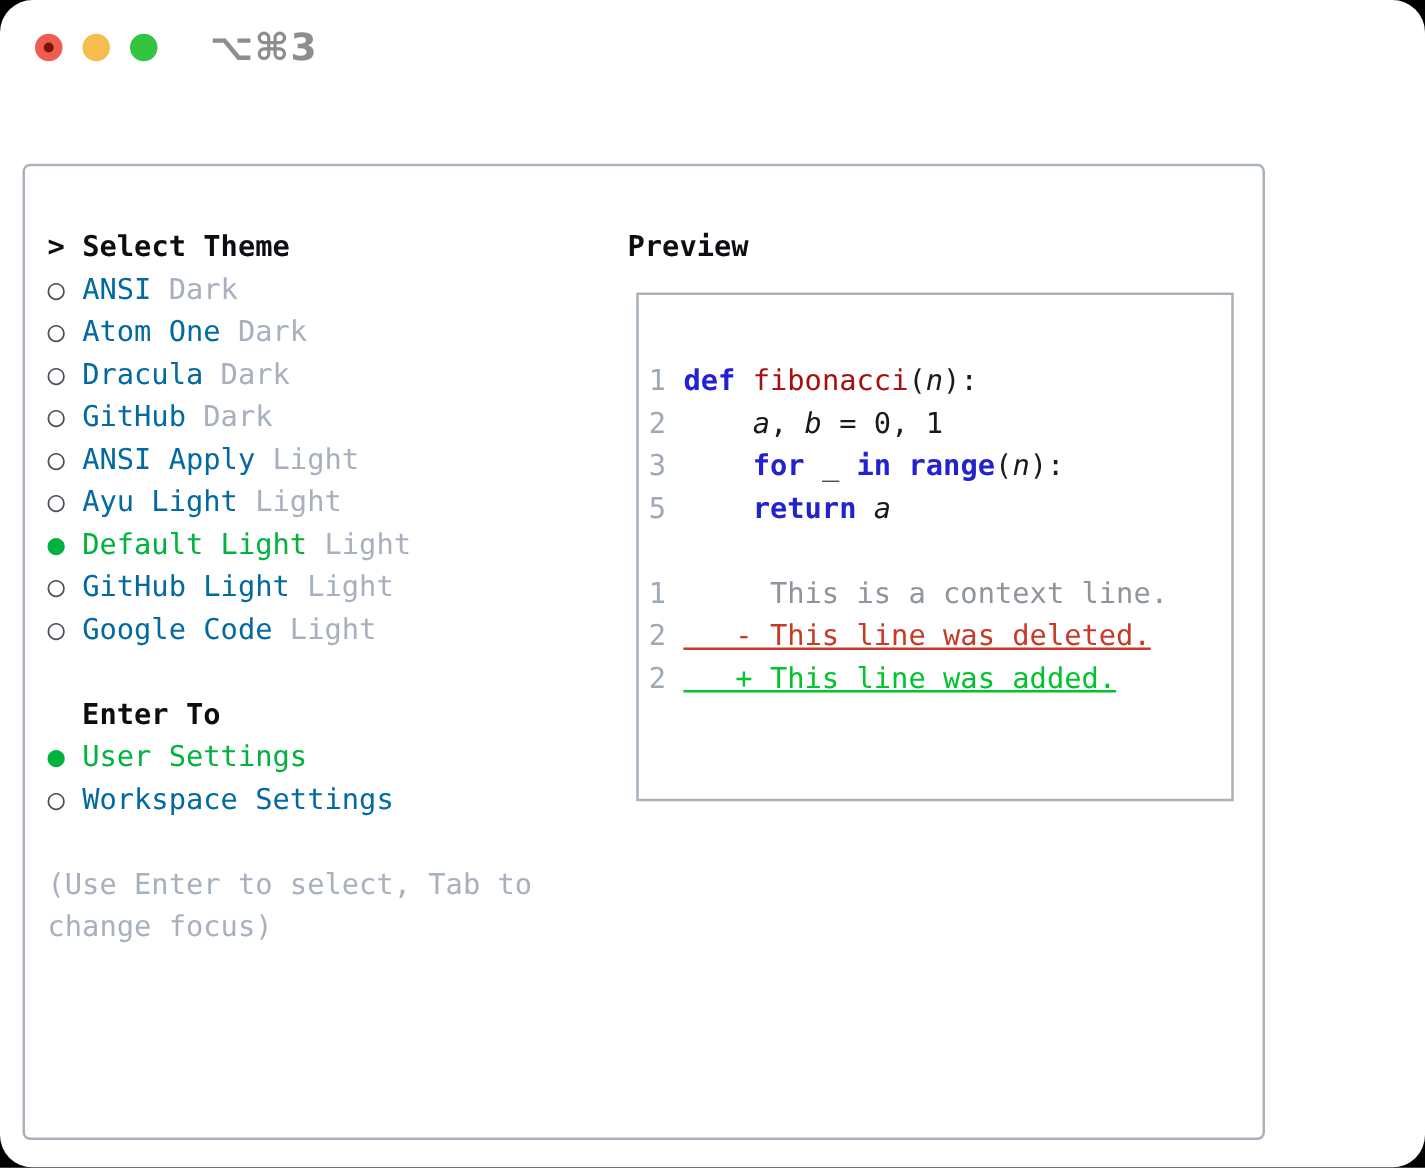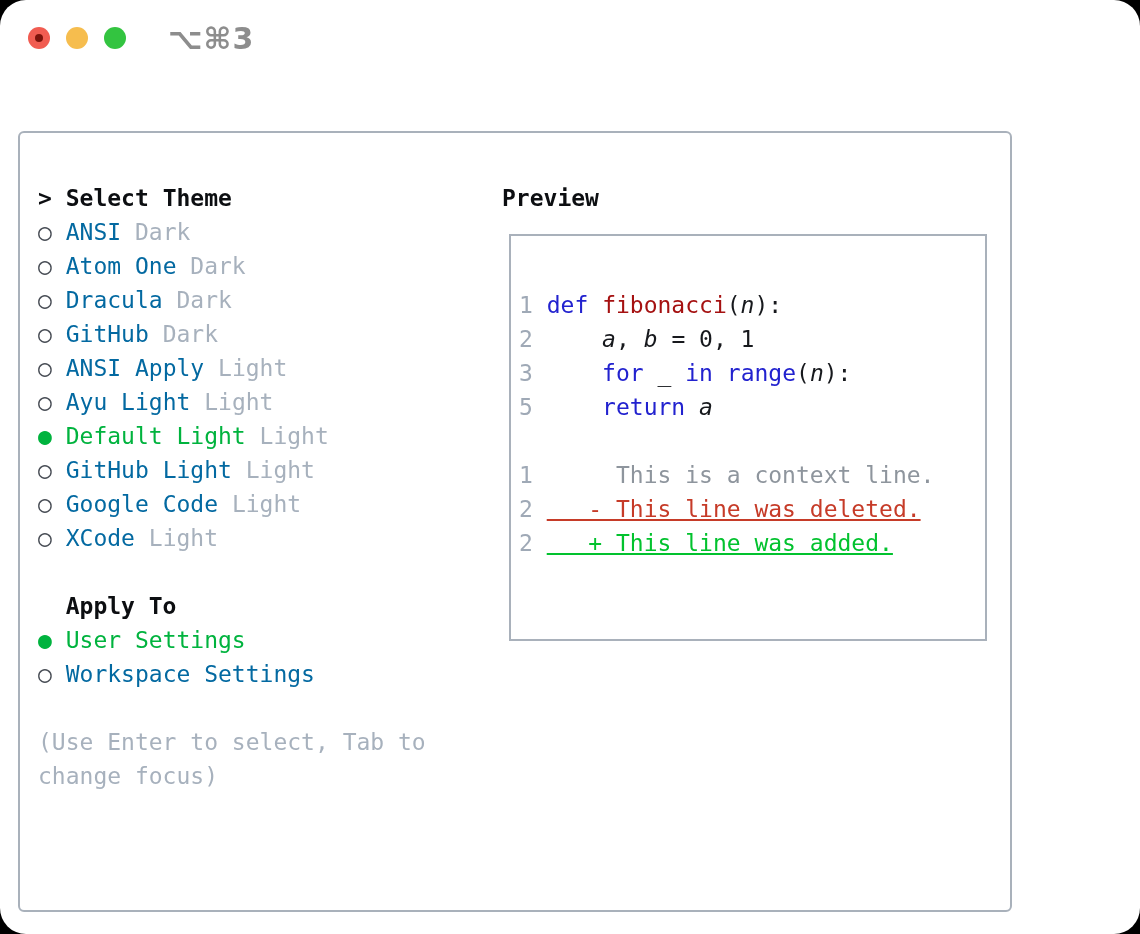--- a/index.html
+++ b/index.html
@@ -37,21 +37,21 @@
   .dim{color:var(--dim-gray,#a7b1bd);}
   
   .preview-label{position:absolute;left:482px;top:48px;}
   .preview-box{
     position:absolute;left:489px;top:101px;width:478px;height:407px;
     box-sizing:border-box;border:2px solid var(--border-gray,#a9b1bb);
     padding:52px 0 0 8px;overflow:hidden;
   }
   .pline{height:34px;line-height:34px;white-space:pre;font-size:23px;color:#17191d;}
   .ln{color:var(--line-number-gray,#9fa9b6);}
-  .kw{color:var(--keyword-blue,#2222cf);}
+  .kw{color:var(--keyword-blue,#2222cf);font-weight:bold;}
   .fn{color:var(--function-red,#a51111);}
   .var{font-style:italic;}
   .context{color:#8e959d;}
   .deleted{color:var(--deleted-red,#c63b28);text-decoration:underline;}
   .added{color:var(--added-green,#02c22e);text-decoration:underline;}
 </style>
 </head>
 <body>
 
 <div class="window">
@@ -70,24 +70,23 @@
       <div id="theme-list">
           <div class="row"><span class="mark">○</span><span class="name"> ANSI</span><span class="dim"> Dark</span></div>
           <div class="row"><span class="mark">○</span><span class="name"> Atom One</span><span class="dim"> Dark</span></div>
           <div class="row"><span class="mark">○</span><span class="name"> Dracula</span><span class="dim"> Dark</span></div>
           <div class="row"><span class="mark">○</span><span class="name"> GitHub</span><span class="dim"> Dark</span></div>
           <div class="row"><span class="mark">○</span><span class="name"> ANSI Apply</span><span class="dim"> Light</span></div>
           <div class="row"><span class="mark">○</span><span class="name"> Ayu Light</span><span class="dim"> Light</span></div>
           <div class="row"><span class="mark sel">●</span><span class="name sel"> Default Light</span><span class="dim"> Light</span></div>
           <div class="row"><span class="mark">○</span><span class="name"> GitHub Light</span><span class="dim"> Light</span></div>
           <div class="row"><span class="mark">○</span><span class="name"> Google Code</span><span class="dim"> Light</span></div>
-          <div class="row"><span class="mark">○</span><span class="name"> XCode</span><span class="dim"> Light</span></div>
         </div>
       <div class="row"> </div>
-      <div class="row hdr indent2"><span>Apply To</span></div>
+      <div class="row hdr indent2"><span>Enter To</span></div>
       <div id="apply-list">
           <div class="row"><span class="mark sel">●</span><span class="name sel"> User Settings</span></div>
           <div class="row"><span class="mark">○</span><span class="name"> Workspace Settings</span></div>
         </div>
       <div class="row"> </div>
       <div class="row dim">(Use Enter to select, Tab to</div>
       <div class="row dim">change focus)</div>
     </div>
 
     <div class="row hdr preview-label">Preview</div>

